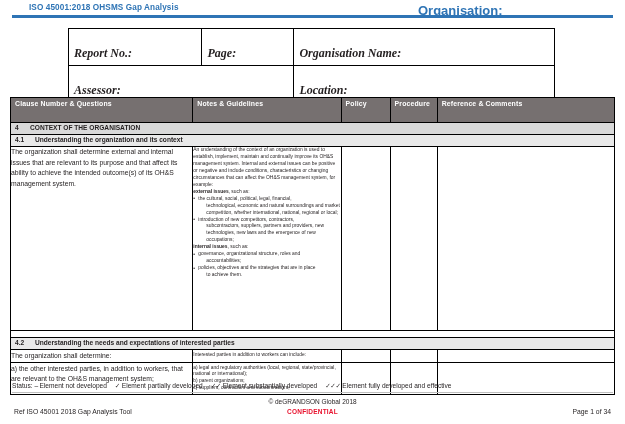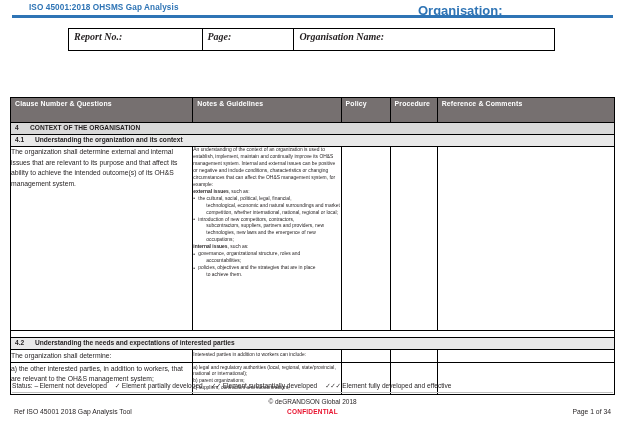--- a/index.html
+++ b/index.html
@@ -30,22 +30,22 @@
 
   
   .form{
     position:absolute;left:68px;top:28px;width:487px;
     border:1px solid #000;border-collapse:collapse;
   }
   .form td{
     border:1px solid #000;
     font-family:"Liberation Serif",serif;
     font-style:italic;font-weight:bold;
-    font-size:10px;color:#231f20;
-    padding:2px 4px 3px 5px;
+    font-size:12px;color:#231f20;
+    padding:17px 4px 3px 5px;
     vertical-align:top;
   }
   .f-r1 td{height:16px;}
   .f-r2 td{height:21px;}
 
   
   .grid{
     position:absolute;left:10px;top:97px;width:605px;
     border-collapse:collapse;table-layout:fixed;
   }
@@ -148,20 +148,24 @@
     <div class="hdr-org">Organisation:</div>
     <div class="hdr-rule"></div>
   </div>
 
   <table class="form">
     <tbody>
         <tr class="f-r1">
       <td style="width:132px">Report No.:</td>
       <td style="width:87px">Page:</td>
       <td style="width:268px">Organisation Name:</td>
+    </tr>
+    <tr class="f-r2">
+      <td colspan="2">Assessor:</td>
+      <td>Location:</td>
     </tr>
   </tbody>
     </table>
 
   <table class="grid">
     <colgroup>
       <col class="c1">
         <col class="c2">
         <col class="c3">
         <col class="c4">

